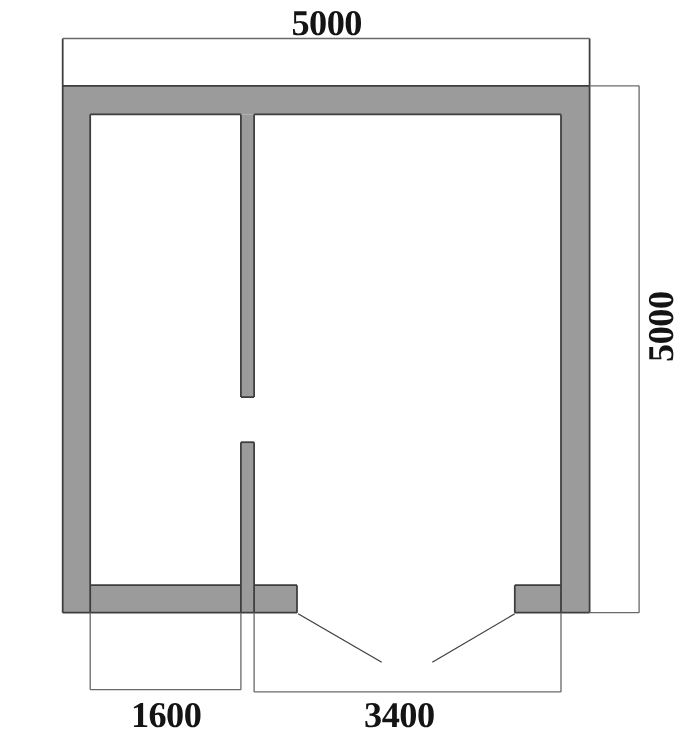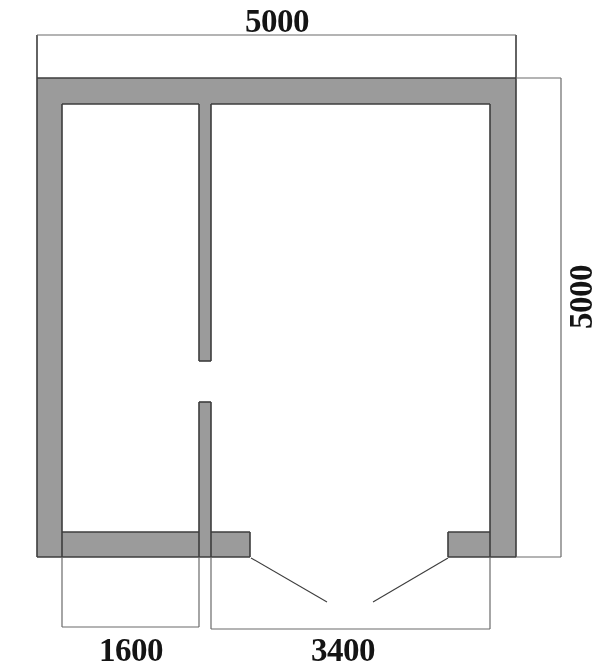--- a/index.html
+++ b/index.html
@@ -6,20 +6,21 @@
     margin: 0;
     padding: 0;
     background: #ffffff;
     width: 615px;
     height: 670px;
     overflow: hidden;
   }
   .plan-wrap {
     width: 524px;
     height: 670px;
+    margin-left: 20px;
   }
   svg text {
     font-family: "Liberation Serif", "DejaVu Serif", serif;
     font-weight: bold;
     font-size: 33px;
     letter-spacing: -0.5px;
   }
   .wall-outlines { fill: none; stroke-width: 1.6; }
   .dim-lines     { fill: none; stroke-width: 1.2; }
   .door-swings   { fill: none; stroke-width: 1.1; }

